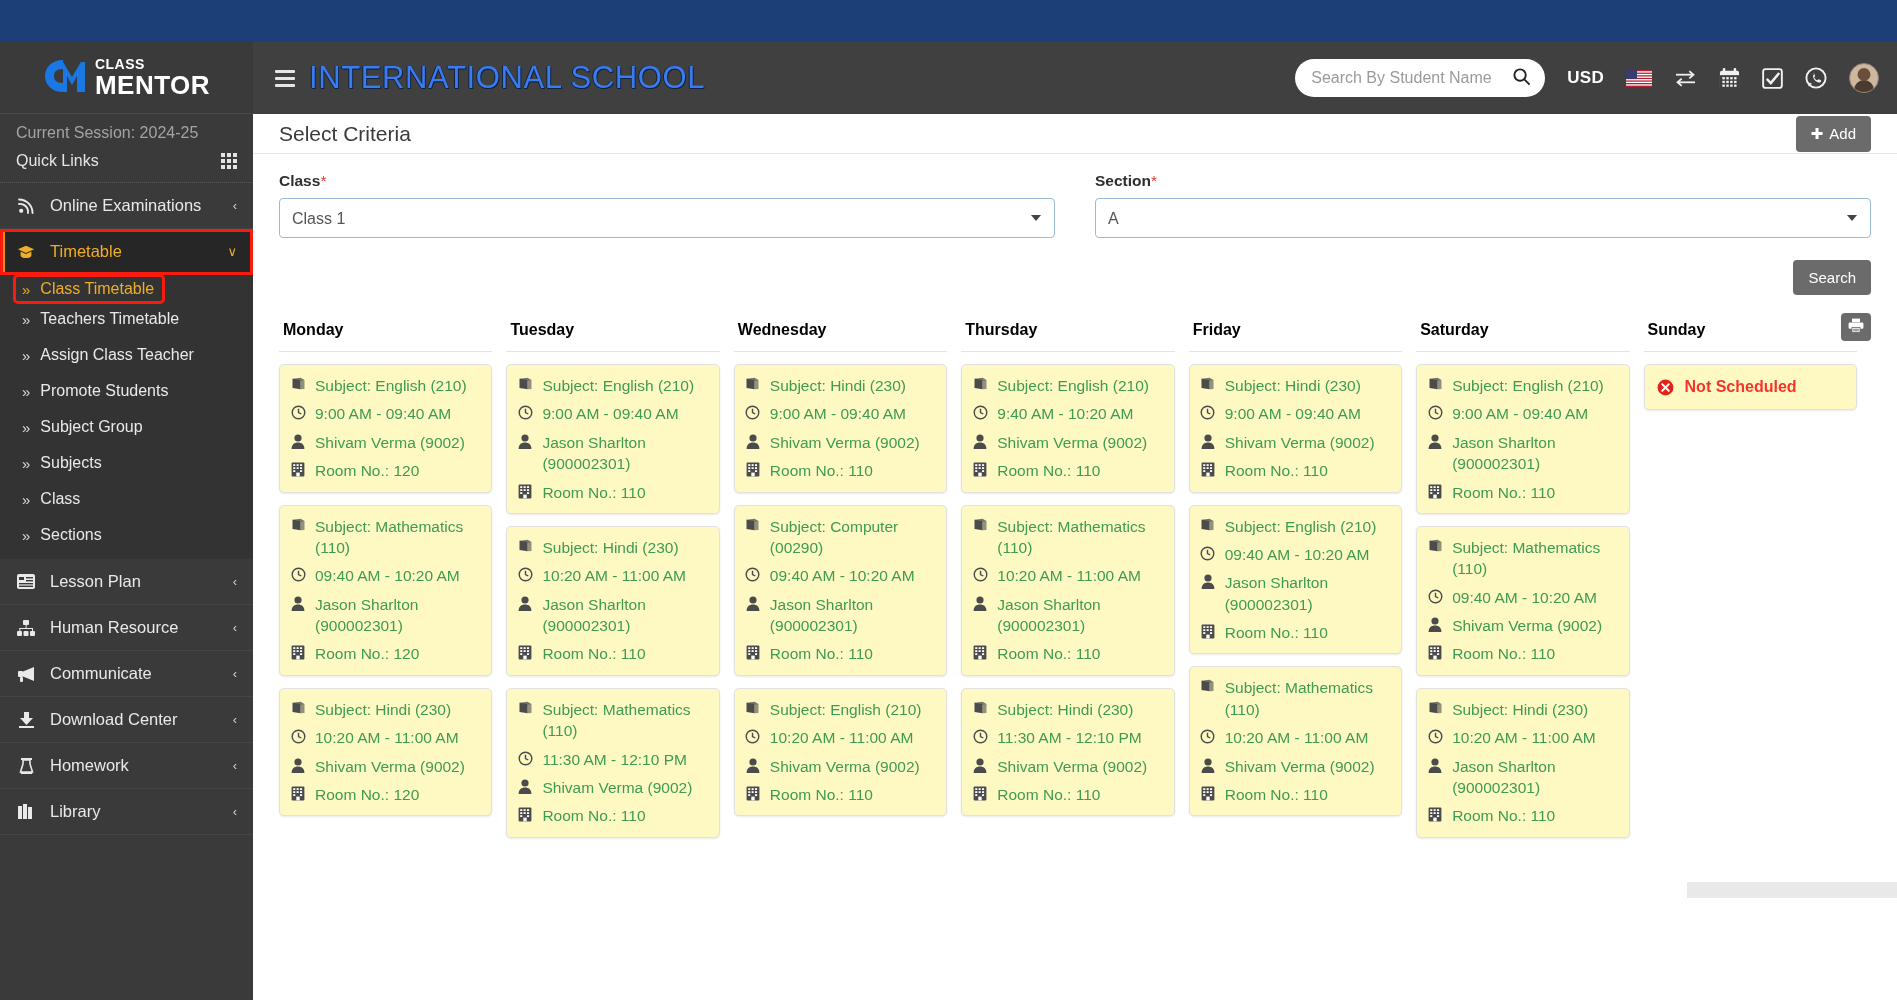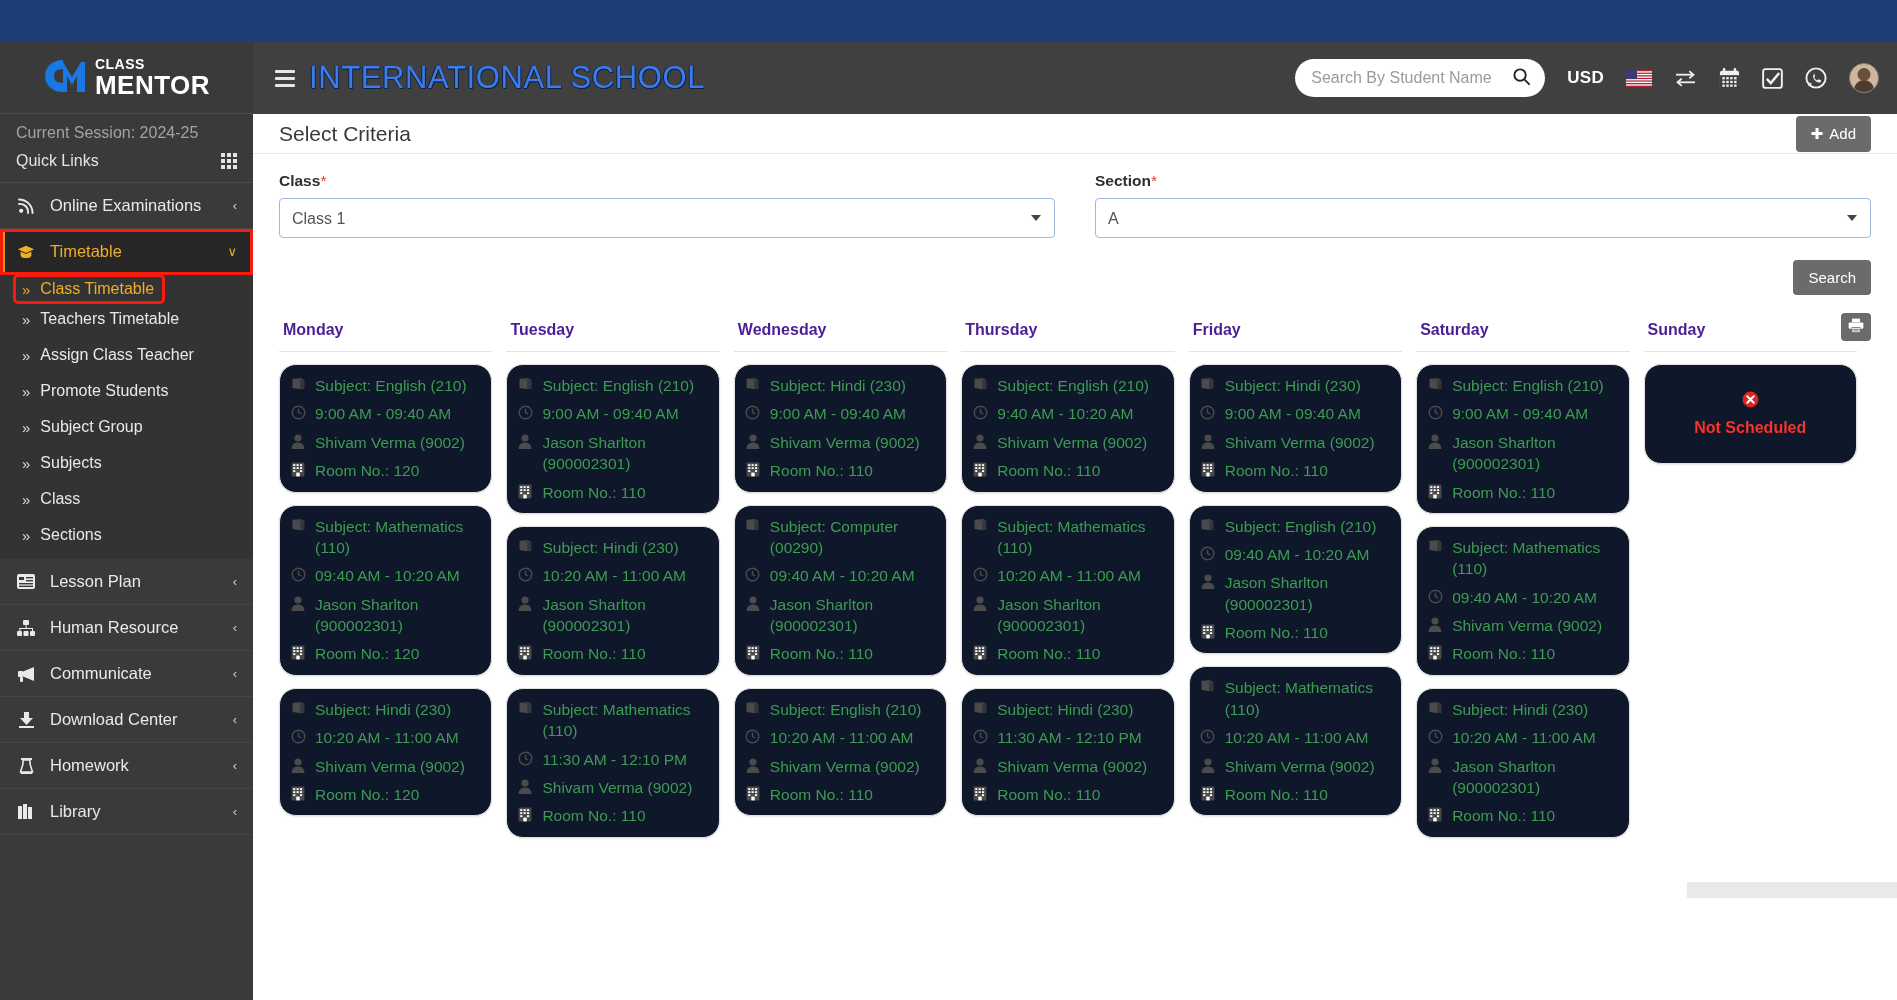--- a/index.html
+++ b/index.html
@@ -139,33 +139,33 @@
   
   .tt-wrap { padding:12px 26px 0 26px; position:relative; }
   .print-btn {
     position:absolute; right:26px; top:4px; width:30px; height:28px;
     background:#6b6b6b; border-radius:4px; display:flex; align-items:center;
     justify-content:center; cursor:pointer;
   }
   .tt-grid { display:grid; grid-template-columns:repeat(7,1fr); gap:0; }
   .tt-col { padding-right:14px; }
   .tt-head {
-    font-size:16px; font-weight:700; color:#4c1d95; padding:0 4px 12px 4px;
+    font-size:16px; font-weight:700; color:#000000; padding:0 4px 12px 4px;
     border-bottom:1px solid #e4e4e4; margin-bottom:12px;
   }
   .card {
-    background:#0f172a; border:1px solid #e1e1e1; border-radius:17px;
+    background:#fef9c3; border:1px solid #e1e1e1; border-radius:5px;
     box-shadow:0 1px 2px rgba(0,0,0,.09);
     padding:10px 10px 10px 10px; margin-bottom:12px;
   }
   .row { display:flex; gap:9px; align-items:flex-start; margin-bottom:7px; }
   .row:last-child { margin-bottom:0; }
   .row .ri { flex:0 0 16px; padding-top:2px; color:#4b4b4b; display:flex; justify-content:center; }
   .row .rt { color:#3e9b52; font-size:15.5px; line-height:1.38; }
-  .card.ns { display:flex; align-items:center; gap:10px; padding:26px 12px;flex-direction:column; }
+  .card.ns { display:flex; align-items:center; gap:10px; padding:13px 12px; }
   .ns-text { color:#f5352b; font-size:16px; font-weight:700; }
   .ns-icon { flex:0 0 18px; display:flex; }
 
   .scrollbar-h {
     position:absolute; left:1687px; top:882px; width:210px; height:16px; background:#e9e9e9;
   }
 </style>
 </head>
 <body>
 

